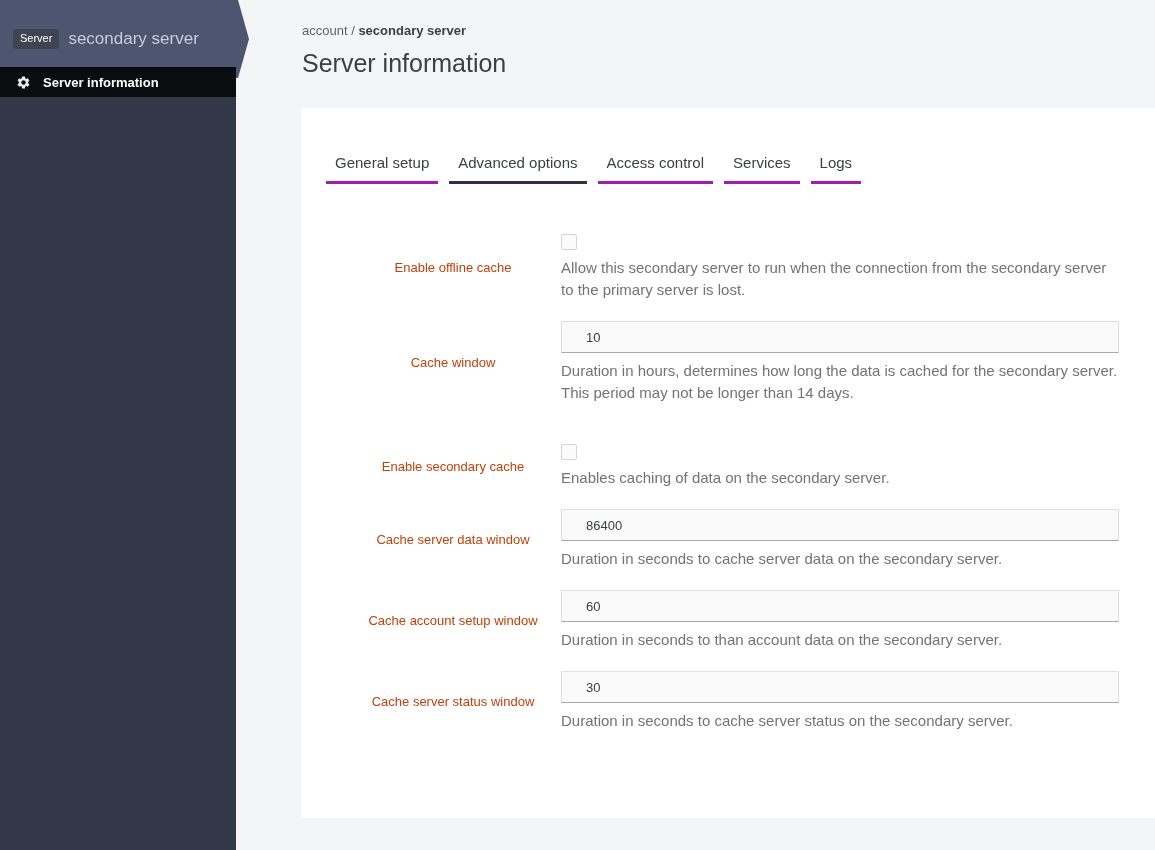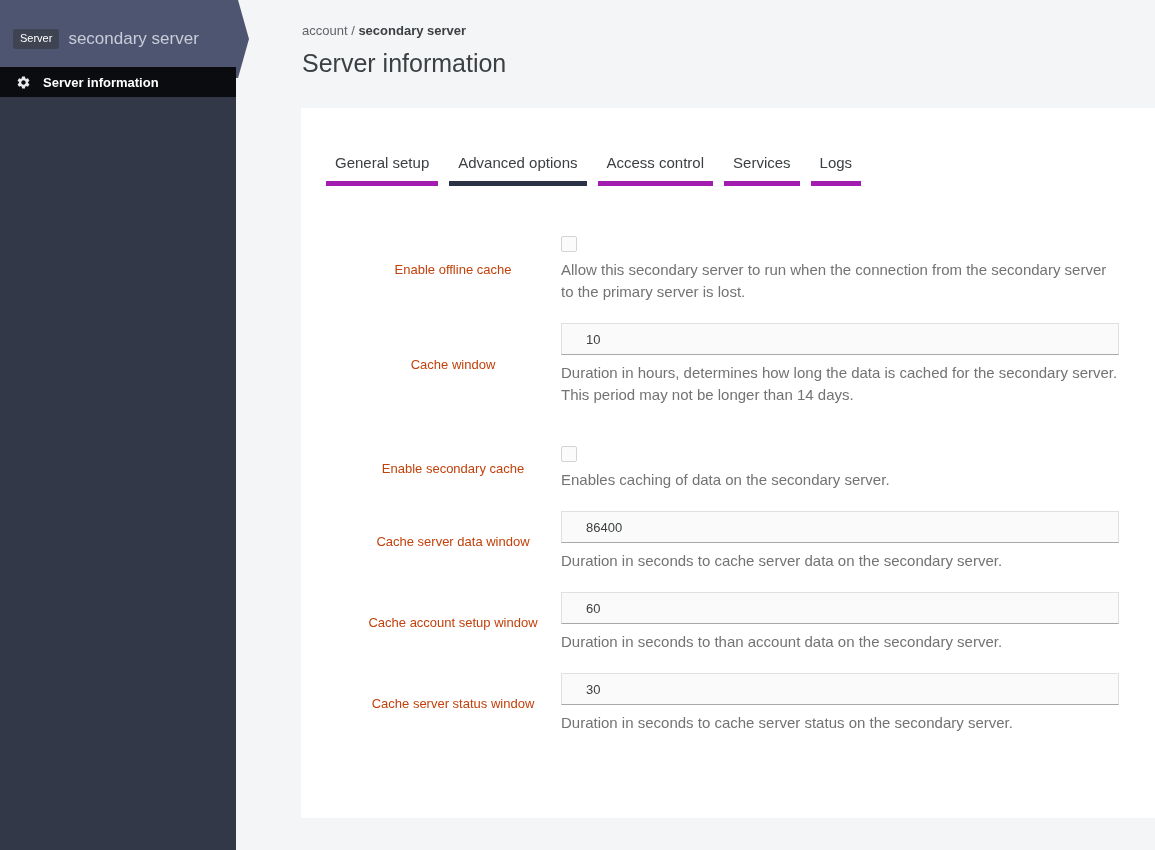--- a/index.html
+++ b/index.html
@@ -72,21 +72,21 @@
     background: #ffffff;
     padding: 46px 62px 0 25px;
   }
 
   
   .tabs { display: flex; gap: 11px; }
   .tab {
     font-size: 15px;
     color: #3c4043;
     padding: 0 9px 10px;
-    border-bottom: 5px solid #a21caf;
+    border-bottom: 3px solid #a21caf;
     cursor: pointer;
     white-space: nowrap;
   }
   .tab.active { border-bottom-color: #2b3245; text-align: right; }
 
   
   .form { margin-top: 50px; }
   .field-row {
     display: flex;
     align-items: center;

